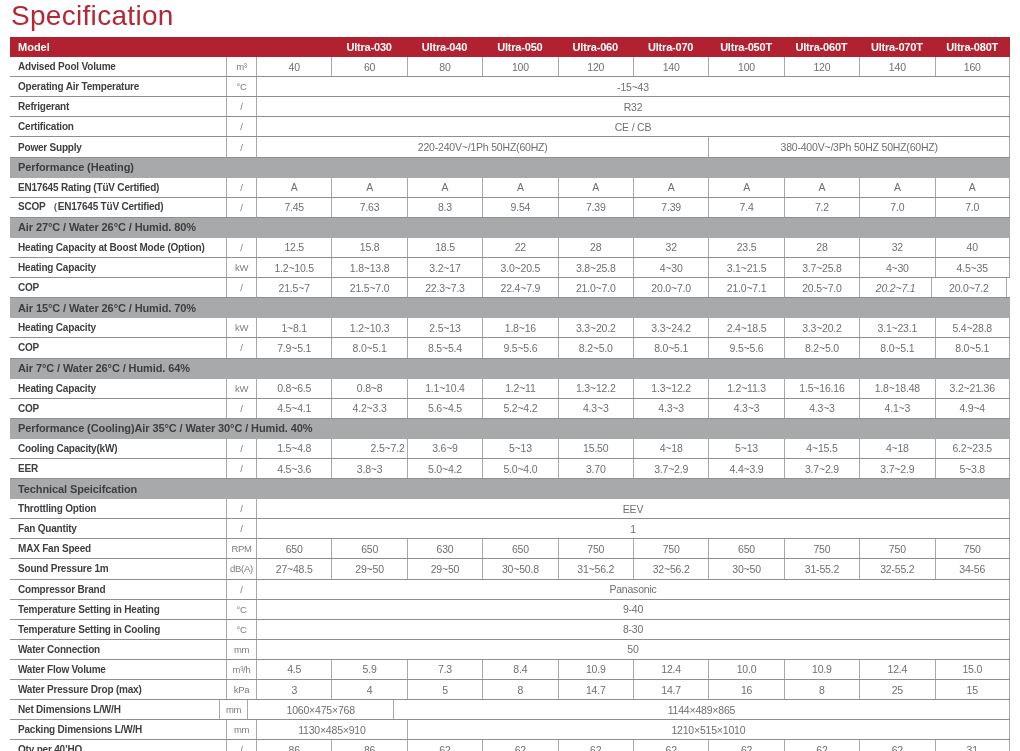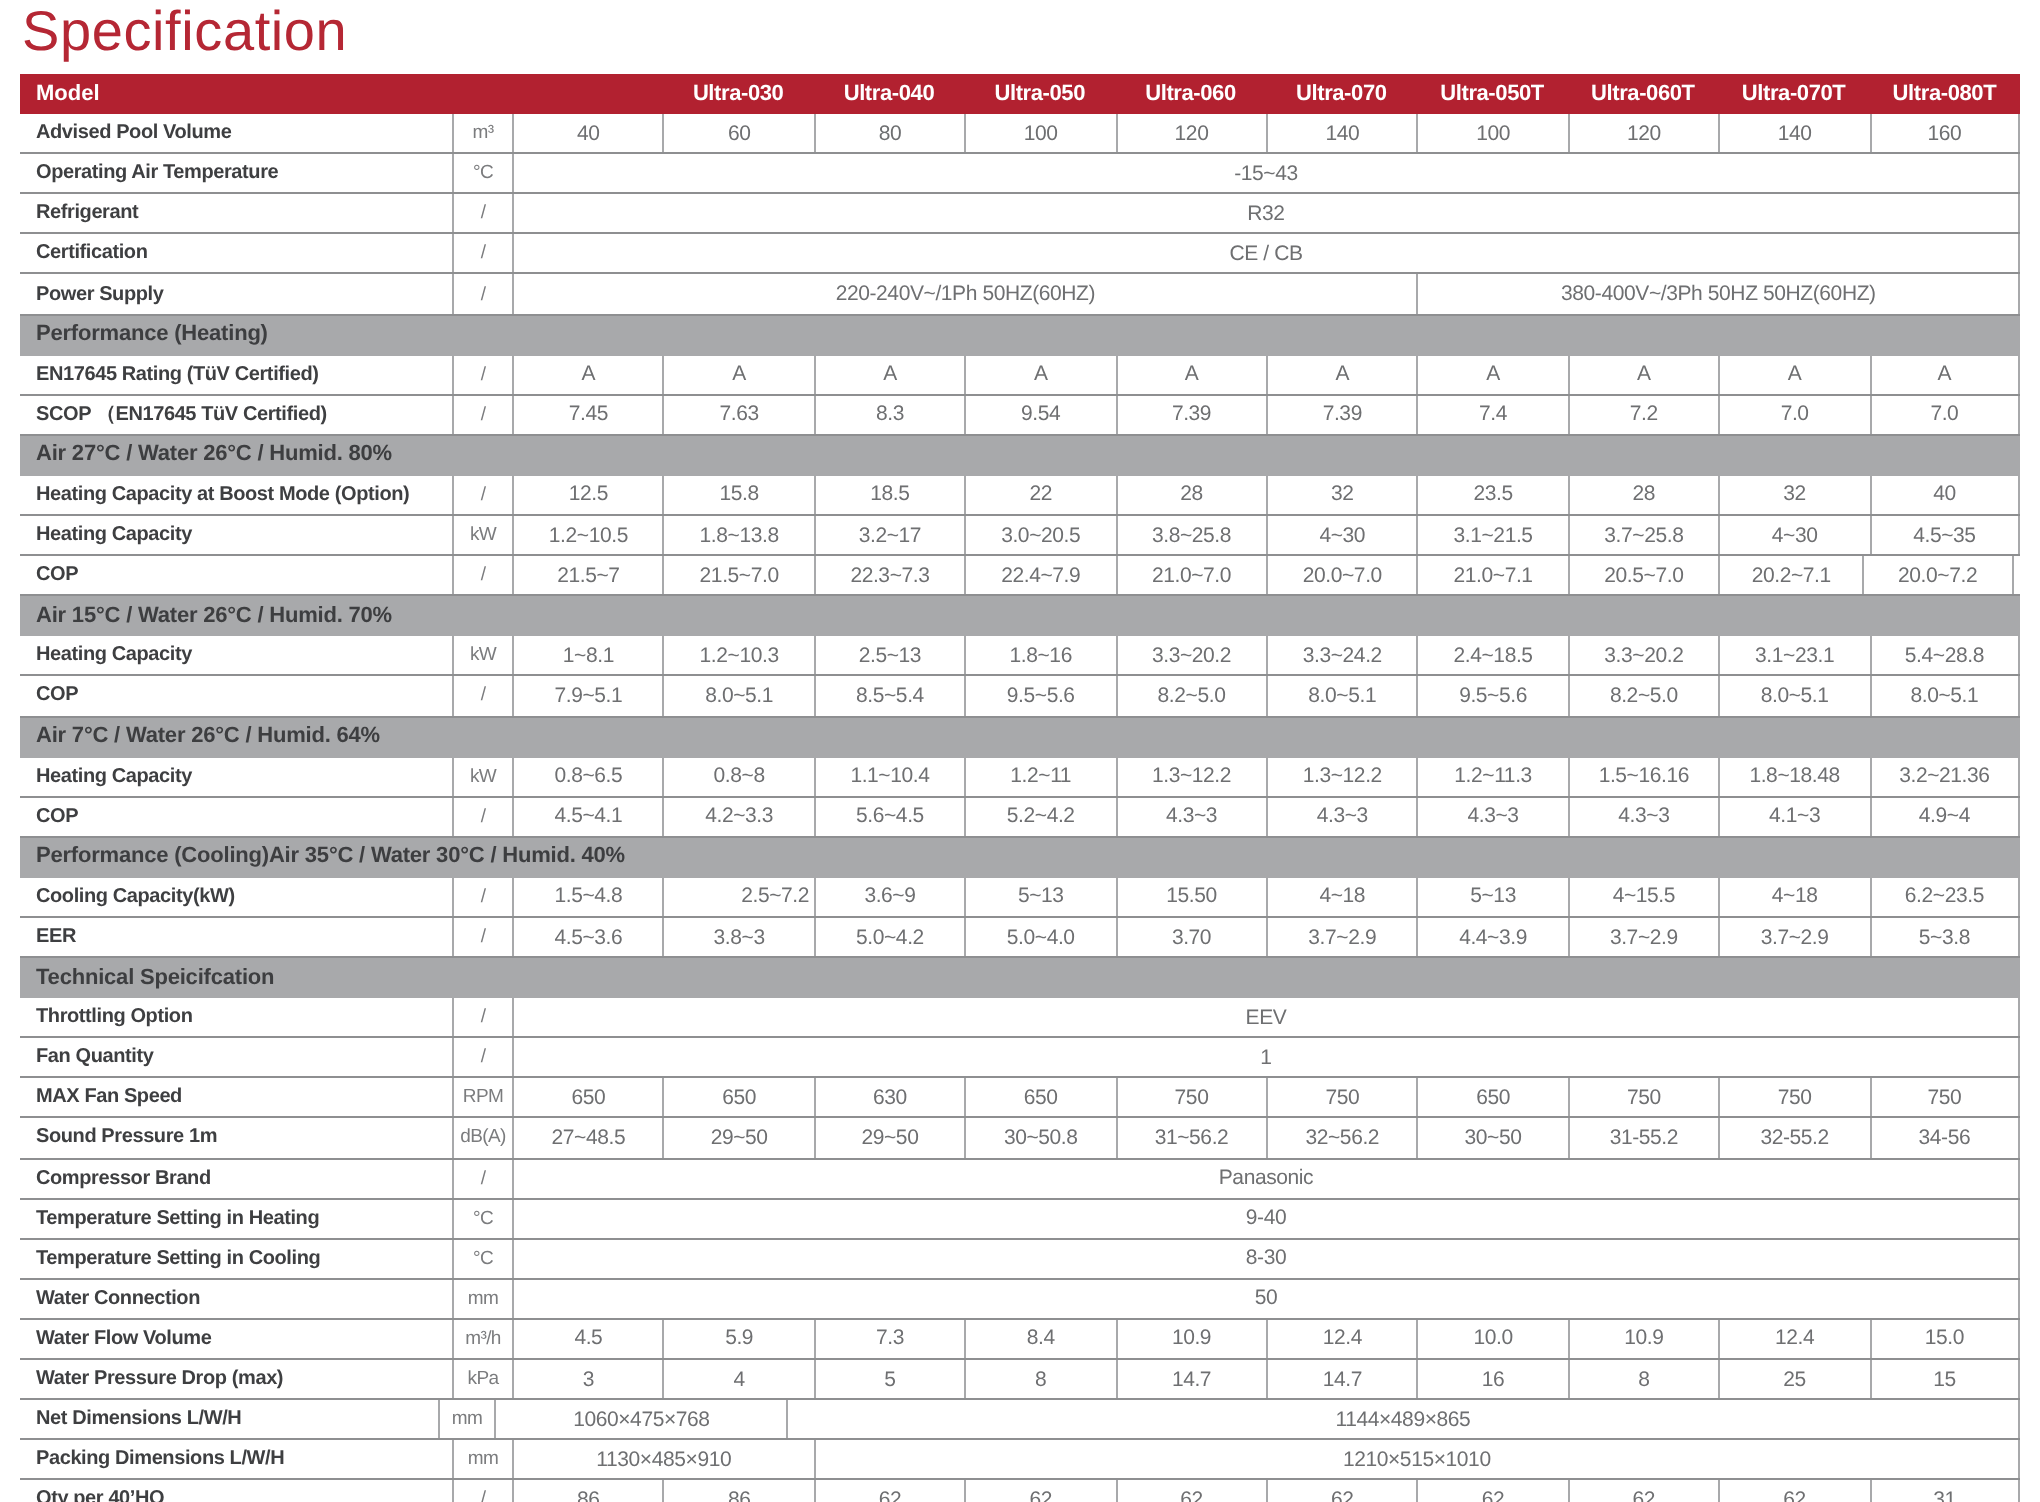--- a/index.html
+++ b/index.html
@@ -178,21 +178,21 @@
       <div class="lc">COP</div>
       <div class="uc">/</div>
       <div class="vc" style="width: 75.4px;">21.5~7</div>
       <div class="vc" style="width: 75.4px;">21.5~7.0</div>
       <div class="vc" style="width: 75.4px;">22.3~7.3</div>
       <div class="vc" style="width: 75.4px;">22.4~7.9</div>
       <div class="vc" style="width: 75.4px;">21.0~7.0</div>
       <div class="vc" style="width: 75.4px;">20.0~7.0</div>
       <div class="vc" style="width: 75.4px;">21.0~7.1</div>
       <div class="vc" style="width: 75.4px;">20.5~7.0</div>
-      <div class="vc" style="width: 72px;">20.2~7.1</div>
+      <div class="vc" style="width: 72px; font-style: italic;">20.2~7.1</div>
       <div class="vc" style="width: 75.4px;">20.0~7.2</div>
     </div>
     <div class="row section">
       <div class="sc">Air 15°C / Water 26°C / Humid. 70%</div>
     </div>
     <div class="row">
       <div class="lc">Heating Capacity</div>
       <div class="uc">kW</div>
       <div class="vc" style="width: 75.4px;">1~8.1</div>
       <div class="vc" style="width: 75.4px;">1.2~10.3</div>

